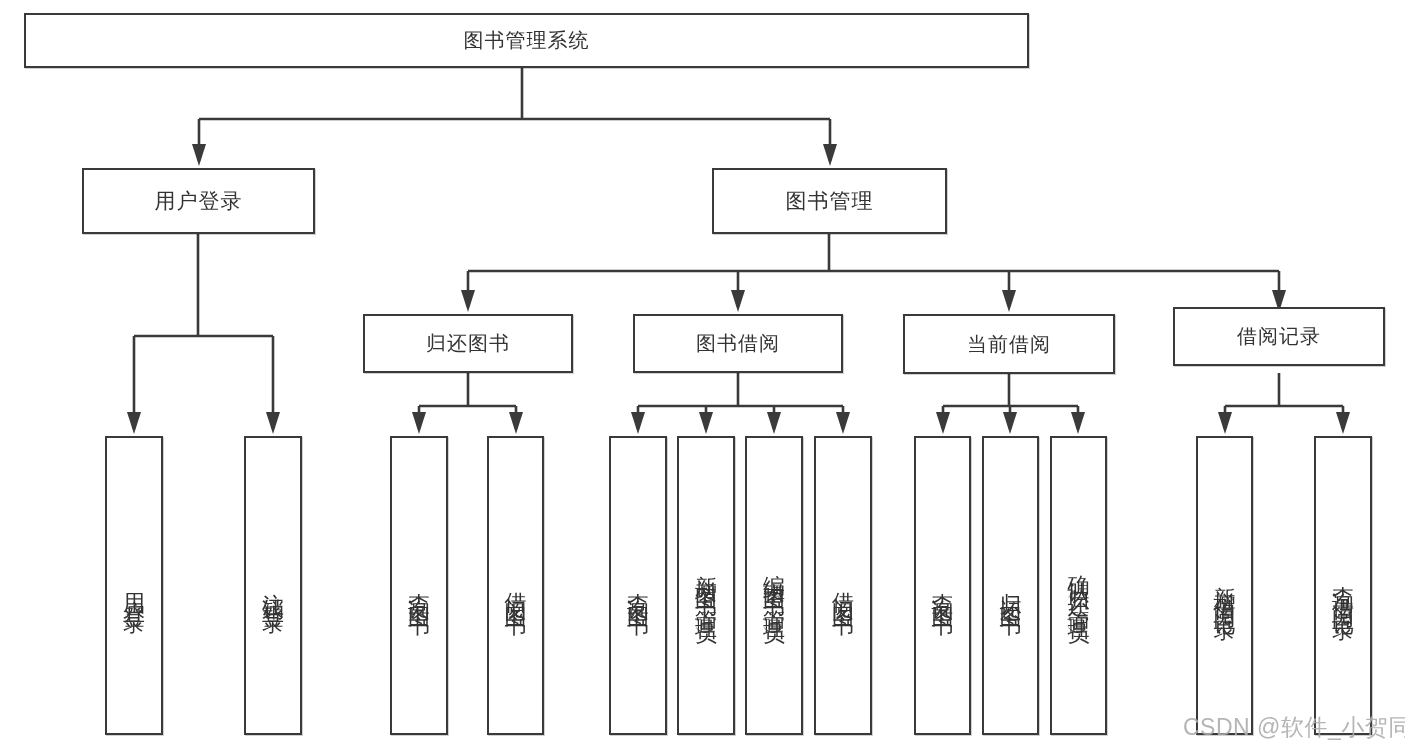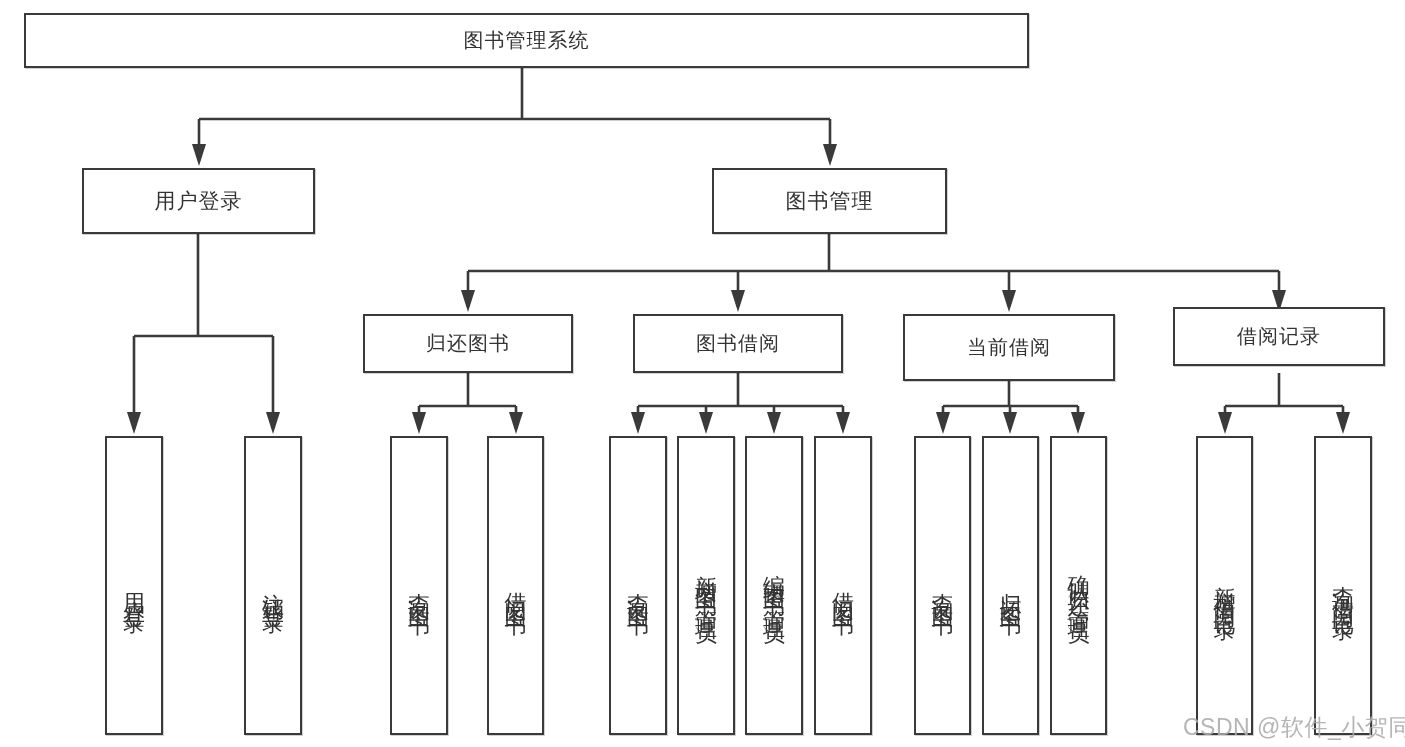--- a/index.html
+++ b/index.html
@@ -92,21 +92,21 @@
     </g>
   </svg>
 
   <div class="box h-box" style="left:24px; top:13px; width:1005px; height:55px;">图书管理系统</div>
 
   <div class="box h-box lv2" style="left:82px; top:168px; width:233px; height:66px;">用户登录</div>
   <div class="box h-box lv2" style="left:712px; top:168px; width:235px; height:66px;">图书管理</div>
 
   <div class="box h-box" style="left:363px; top:314px; width:210px; height:59px;">归还图书</div>
   <div class="box h-box" style="left:633px; top:314px; width:210px; height:59px;">图书借阅</div>
-  <div class="box h-box" style="left:903px; top:314px; width:212px; height:67px;text-align:right;">当前借阅</div>
+  <div class="box h-box" style="left:903px; top:314px; width:212px; height:60px;text-align:right;">当前借阅</div>
   <div class="box h-box" style="left:1173px; top:307px; width:212px; height:59px;">借阅记录</div>
 
   <div class="box v-box" style="left:105px; top:436px; width:58px; height:299px;">用户登录</div>
   <div class="box v-box" style="left:244px; top:436px; width:58px; height:299px;">注销登录</div>
 
   <div class="box v-box" style="left:390px; top:436px; width:58px; height:299px;">查询图书</div>
   <div class="box v-box" style="left:487px; top:436px; width:57px; height:299px;">借阅图书</div>
 
   <div class="box v-box" style="left:609px; top:436px; width:58px; height:299px;">查询图书</div>
   <div class="box v-box" style="left:677px; top:436px; width:58px; height:299px;">新增图书（管理员）</div>

